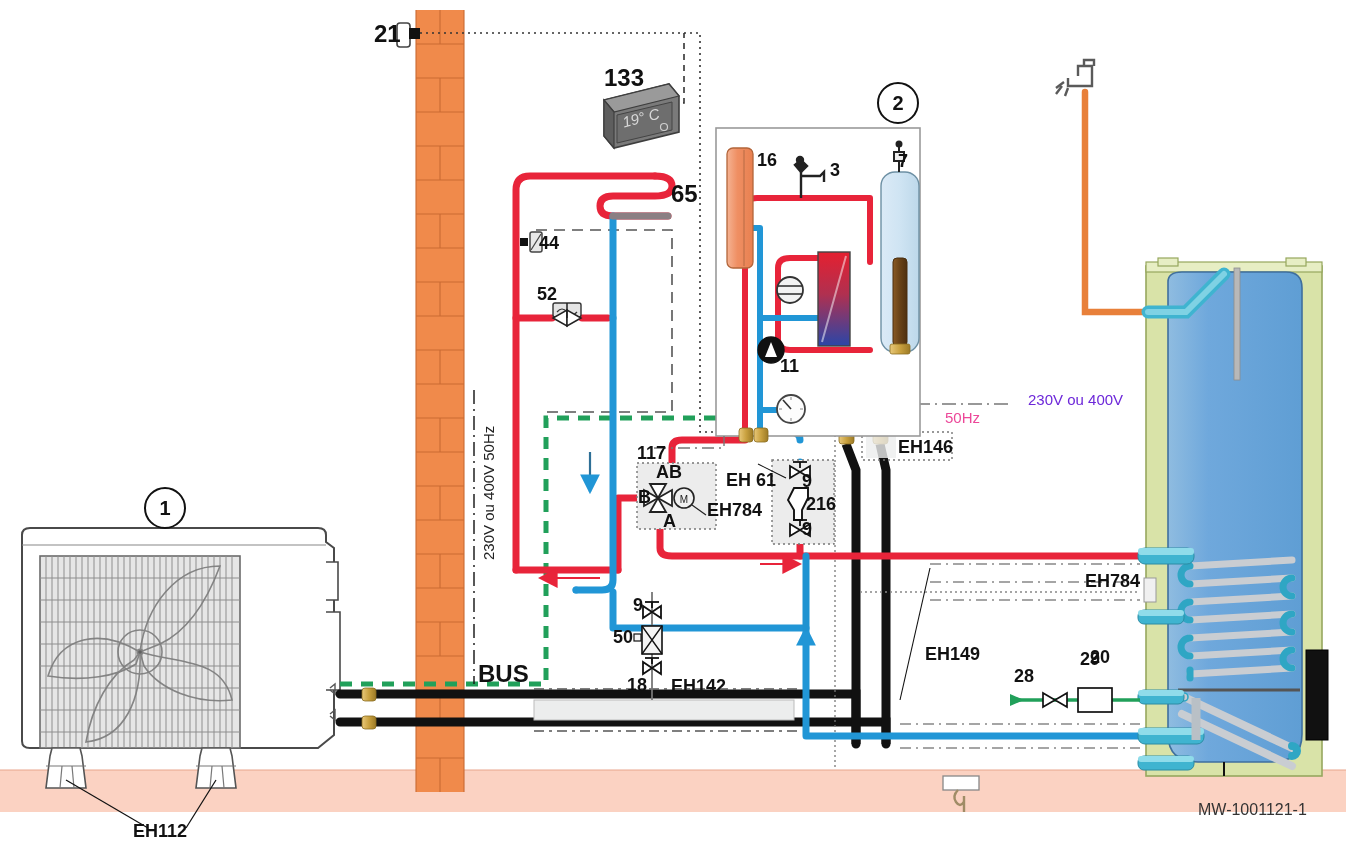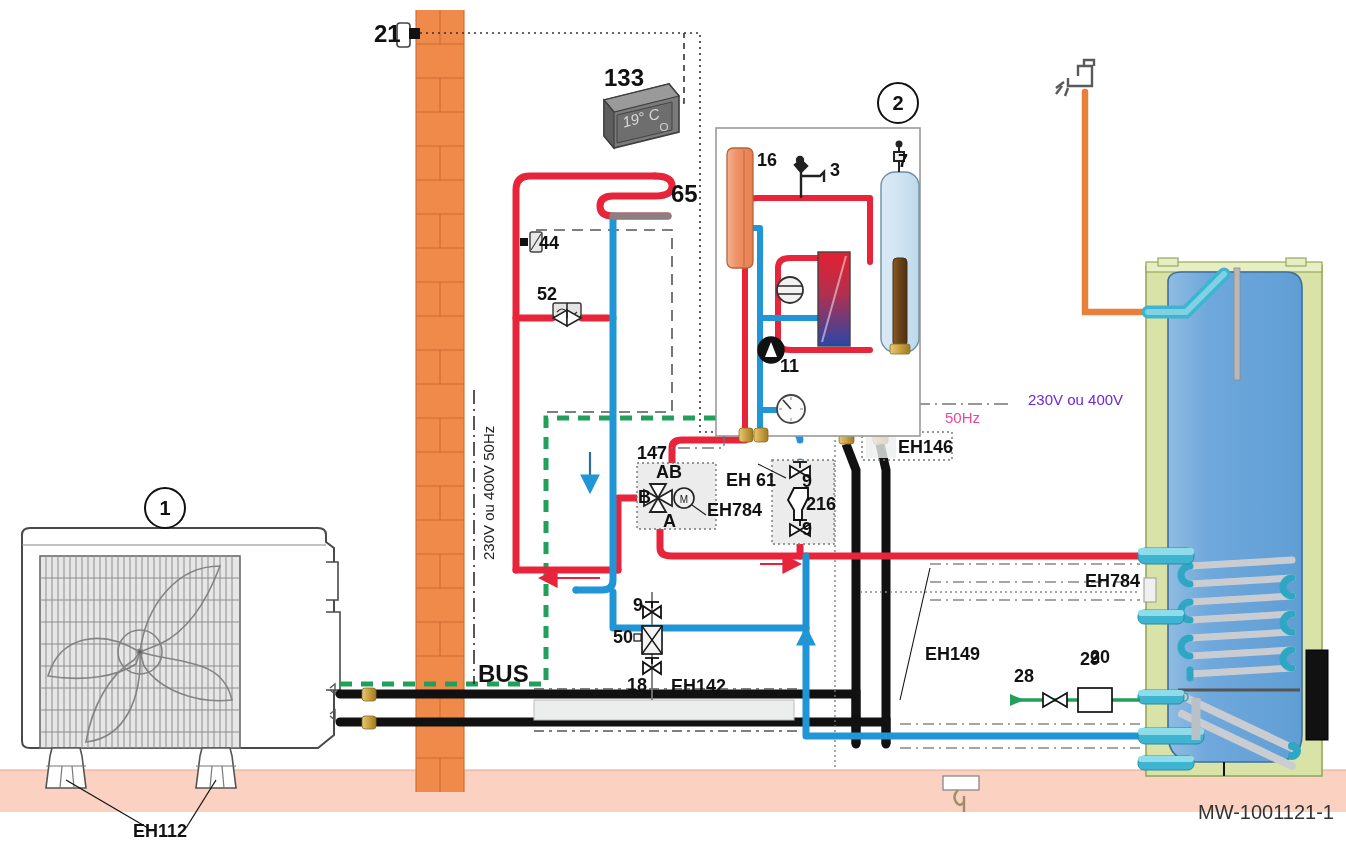--- a/index.html
+++ b/index.html
@@ -544,21 +544,21 @@
 
   <div class="lbl lg" style="left:374px;top:22px;">21</div>
   <div class="lbl lg" style="left:604px;top:66px;">133</div>
   <div class="lbl lg" style="left:671px;top:182px;">65</div>
   <div class="lbl md" style="left:539px;top:234px;">44</div>
   <div class="lbl md" style="left:537px;top:285px;">52</div>
   <div class="lbl md" style="left:757px;top:151px;">16</div>
   <div class="lbl md" style="left:830px;top:161px;">3</div>
   <div class="lbl md" style="left:898px;top:152px;">7</div>
   <div class="lbl md" style="left:780px;top:357px;">11</div>
-  <div class="lbl md" style="left:637px;top:444px;">147</div>
+  <div class="lbl md" style="left:637px;top:444px;">117</div>
   <div class="lbl md" style="left:656px;top:463px;">AB</div>
   <div class="lbl md" style="left:638px;top:488px;">B</div>
   <div class="lbl md" style="left:663px;top:512px;">A</div>
   <div class="lbl md" style="left:707px;top:501px;">EH784</div>
   <div class="lbl md" style="left:726px;top:471px;">EH 61</div>
   <div class="lbl md" style="left:802px;top:472px;">9</div>
   <div class="lbl md" style="left:806px;top:495px;">216</div>
   <div class="lbl md" style="left:802px;top:520px;">9</div>
   <div class="lbl md" style="left:633px;top:596px;">9</div>
   <div class="lbl md" style="left:613px;top:628px;">50</div>
@@ -573,15 +573,15 @@
   <div class="lbl md" style="left:1090px;top:648px;">20</div>
   <div class="lbl lg" style="left:478px;top:662px;">BUS</div>
 
   <div class="lbl sm thin" style="left:997px;top:392px;color:#6d28d9;margin-left:31px;">230V ou 400V</div>
   <div class="lbl sm thin" style="left:945px;top:410px;color:#ec4899;">50Hz</div>
 
   <div class="lbl sm thin vlabel" style="left:481px;top:560px;transform:rotate(-90deg);color:#222;">230V ou 400V 50Hz</div>
 
   <div class="lbl sm thin" style="left:622px;top:110px;transform:rotate(-14deg);color:#d8d8d8;font-style:italic;">19° C</div>
 
-  <div class="lbl sm thin" style="left:1198px;top:802px;color:#333;font-size:20px;">MW-1001121-1</div>
+  <div class="lbl sm thin" style="left:1198px;top:802px;color:#333;font-size:16px;">MW-1001121-1</div>
 
 </div>
 
 </body></html>

